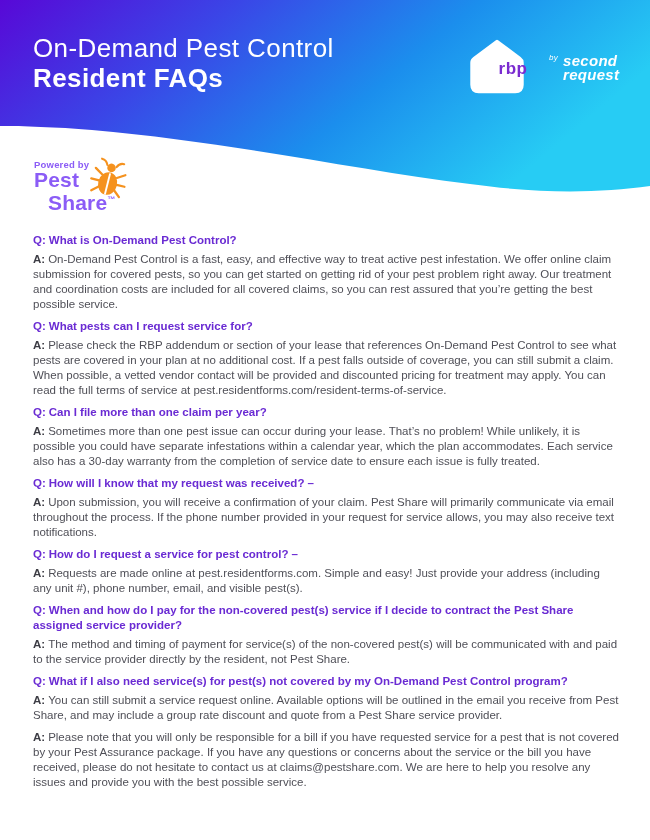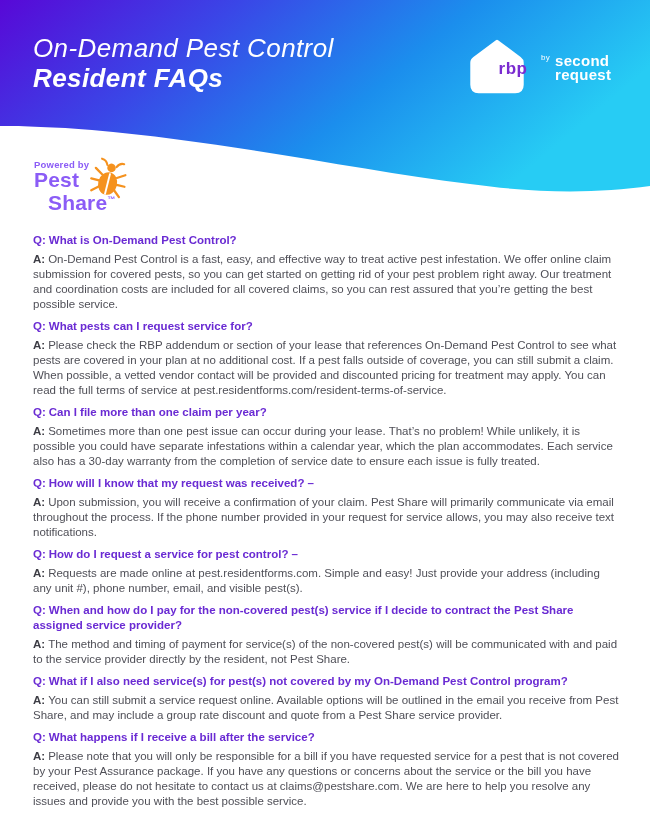--- a/index.html
+++ b/index.html
@@ -2,29 +2,29 @@
 <html><head>
 <meta charset="utf-8">
 <style>
   html,body{margin:0;padding:0;background:#e8e8e8;}
   .page{position:relative;width:650px;height:840px;background:#ffffff;overflow:hidden;
         font-family:"Liberation Sans",sans-serif;margin:0 auto;}
 
   
   .header{position:absolute;top:0;left:0;width:650px;height:216px;}
   .header svg.bg{display:block;}
-  .title{position:absolute;left:33px;top:33px;color:#ffffff;font-style:italic;}
+  .title{position:absolute;left:33px;top:33px;color:#ffffff;}
   .title .t1{font-size:26px;font-weight:400;letter-spacing:.4px;line-height:30px;}
   .title .t2{font-size:26px;font-weight:700;letter-spacing:.4px;line-height:30px;}
 
   .brand-lockup{position:absolute;left:467px;top:37px;display:flex;align-items:flex-start;}
   .house-wrap{position:relative;width:60px;height:60px;}
   .rbp-text{position:absolute;left:16px;top:22px;width:60px;text-align:center;
             font-size:17px;font-weight:700;color:#7a2bd0;letter-spacing:.5px;}
-  .sn{margin-left:14px;padding-top:14px;color:#ffffff;}
+  .sn{margin-left:22px;padding-top:14px;color:#ffffff;font-style:italic;}
   .sn .line{font-size:15px;font-weight:700;line-height:14px;letter-spacing:.3px;}
   .sn .by{display:inline-block;width:14px;font-size:8px;font-weight:400;vertical-align:6px;}
   .sn .line2{padding-left:14px;}
 
   
   .powered{position:absolute;left:34px;top:159px;width:130px;color:#8b5cf6;}
   .pow-label{font-size:9.5px;font-weight:700;letter-spacing:.2px;}
   .pest-line{font-size:21px;font-weight:800;line-height:20px;letter-spacing:.2px;}
   .share-line{font-size:21px;font-weight:800;line-height:19px;letter-spacing:.2px;margin-left:14px;}
   .tm{font-size:8px;vertical-align:8px;font-weight:700;}
@@ -160,22 +160,19 @@
       <div class="faq-item">
         <div class="faq-q">
           <span class="qp">Q:</span><span>What if I also need service(s) for pest(s) not covered by my On-Demand Pest Control program?</span>
         </div>
         <div class="faq-a">
           <span class="ap">A:</span><span>You can still submit a service request online. Available options will be outlined in the email you receive from Pest Share, and may include a group rate discount and quote from a Pest Share service provider.</span>
         </div>
       </div>
 
       <div class="faq-item">
-        <div class="faq-q">
-          <span class="qp">Q:</span><span>What happens if I receive a bill after the service?</span>
-        </div>
         <div class="faq-a">
           <span class="ap">A:</span><span>Please note that you will only be responsible for a bill if you have requested service for a pest that is not covered by your Pest Assurance package. If you have any questions or concerns about the service or the bill you have received, please do not hesitate to contact us at claims@pestshare.com. We are here to help you resolve any issues and provide you with the best possible service.</span>
         </div>
       </div>
     </div>
 
 </div>
 
 </body></html>

